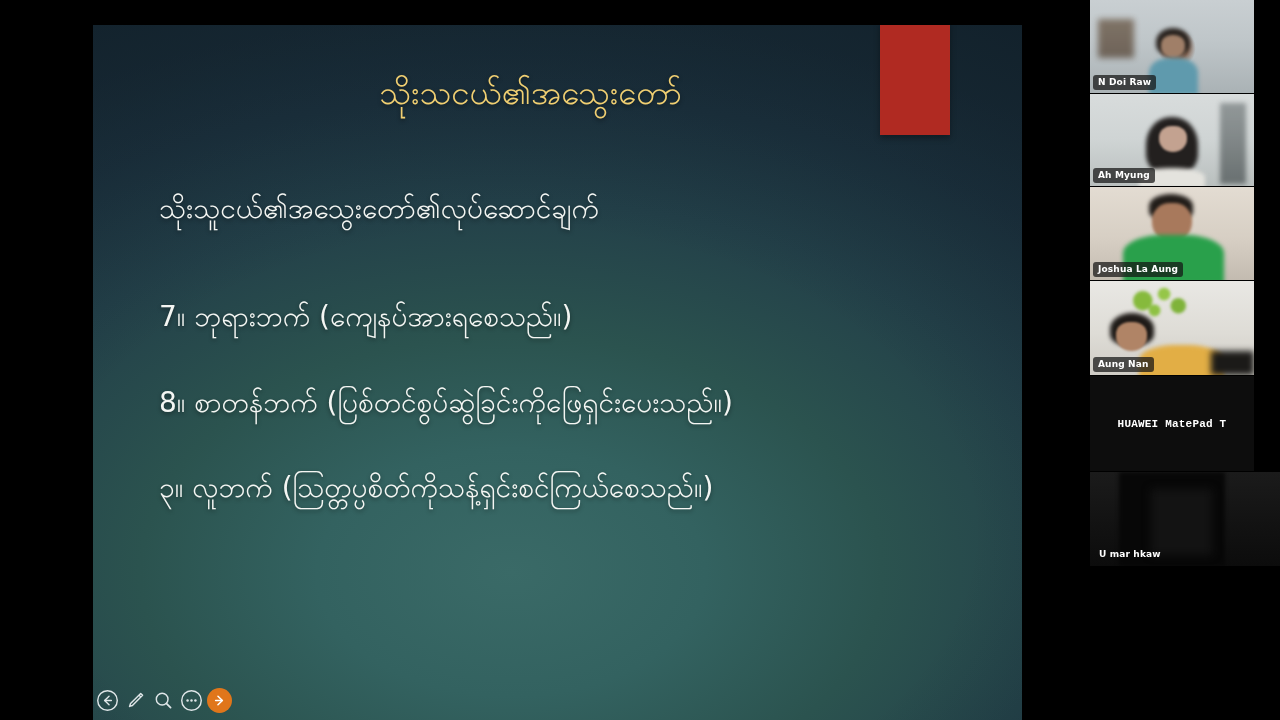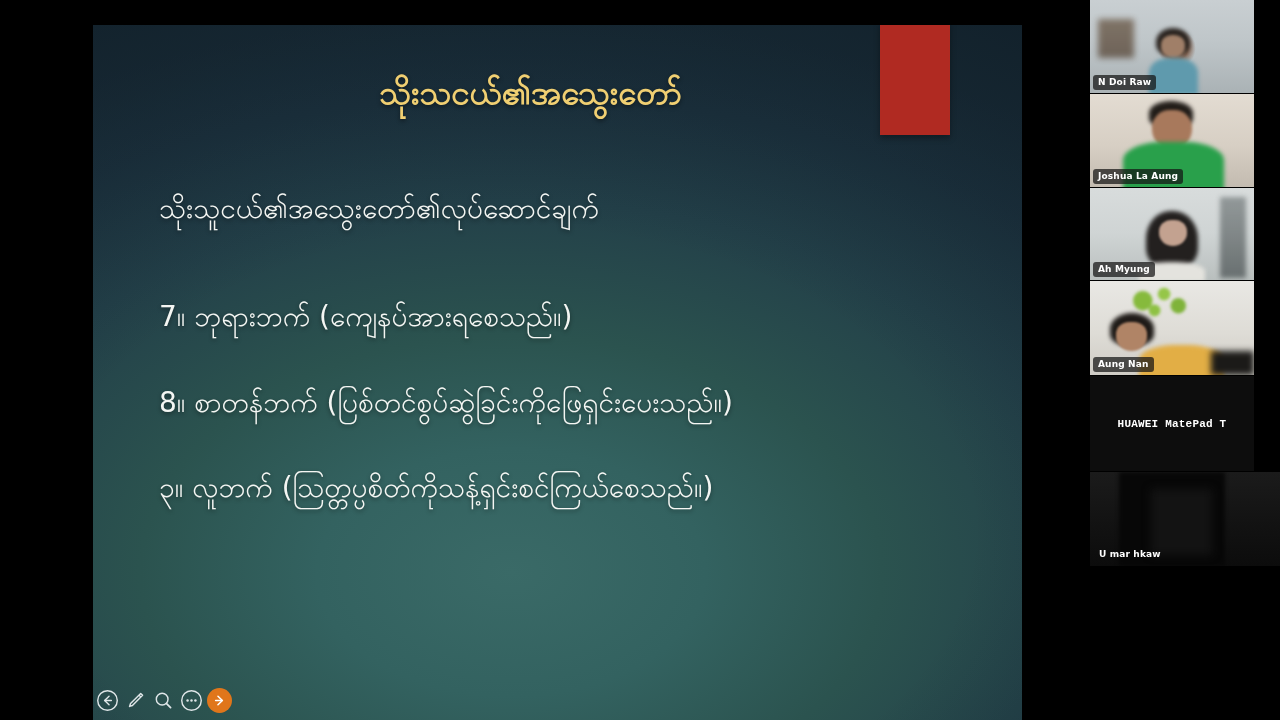--- a/index.html
+++ b/index.html
@@ -74,21 +74,21 @@
   #slide-title {
     position: absolute;
     left: 0;
     top: 47px;
     width: 875px;
     text-align: center;
     color: #f0cf72;
     font-family: "DejaVu Sans", "Liberation Sans", sans-serif;
     font-size: 33px;
     line-height: 1.25;
-    font-weight: 700;
+    font-weight: 400;
     text-shadow: 0 2px 4px rgba(0,0,0,0.45);
     z-index: 3;
     white-space: nowrap;
   }
 
   #slide-body {
     position: absolute;
     left: 66px;
     top: 165px;
     right: 20px;
@@ -446,37 +446,37 @@
     <div class="tile" style="height:93px;">
       <div class="tile-video cam-ndoiraw">
         <div class="shelf"></div>
           <div class="hair"></div>
           <div class="face"></div>
           <div class="shirt"></div>
       </div>
       <div class="tile-name">N Doi Raw</div>
     </div>
 
-    <div class="tile" style="height:93px;">
-      <div class="tile-video cam-joshua">
-        <div class="hair"></div>
-          <div class="face"></div>
-          <div class="shirt"></div>
-      </div>
-      <div class="tile-name">Joshua La Aung</div>
-    </div>
-
     <div class="tile" style="height:92px;">
       <div class="tile-video cam-ahmyung">
         <div class="door"></div>
           <div class="hair"></div>
           <div class="face"></div>
           <div class="shirt"></div>
       </div>
       <div class="tile-name">Ah Myung</div>
+    </div>
+
+    <div class="tile" style="height:93px;">
+      <div class="tile-video cam-joshua">
+        <div class="hair"></div>
+          <div class="face"></div>
+          <div class="shirt"></div>
+      </div>
+      <div class="tile-name">Joshua La Aung</div>
     </div>
 
     <div class="tile" style="height:94px;">
       <div class="tile-video cam-brangnan">
         <div class="plant"></div>
           <div class="hair"></div>
           <div class="face"></div>
         <div class="shirt"></div>
           <div class="dark"></div>
       </div>

